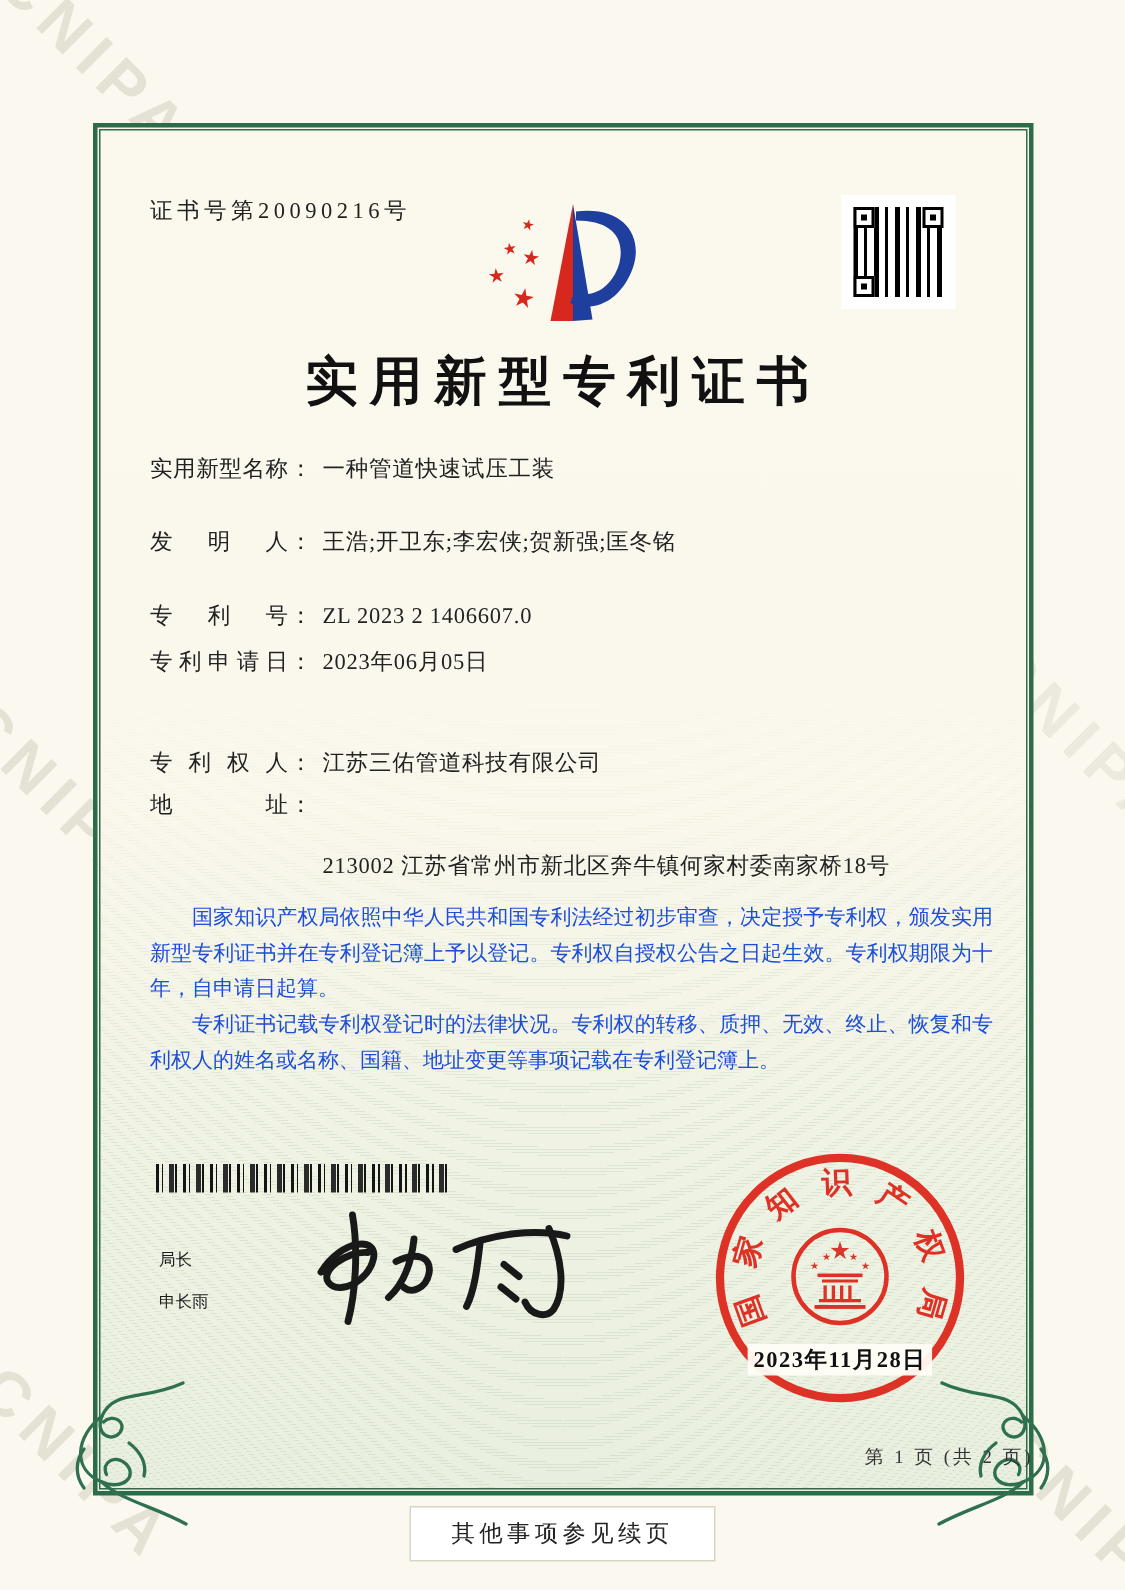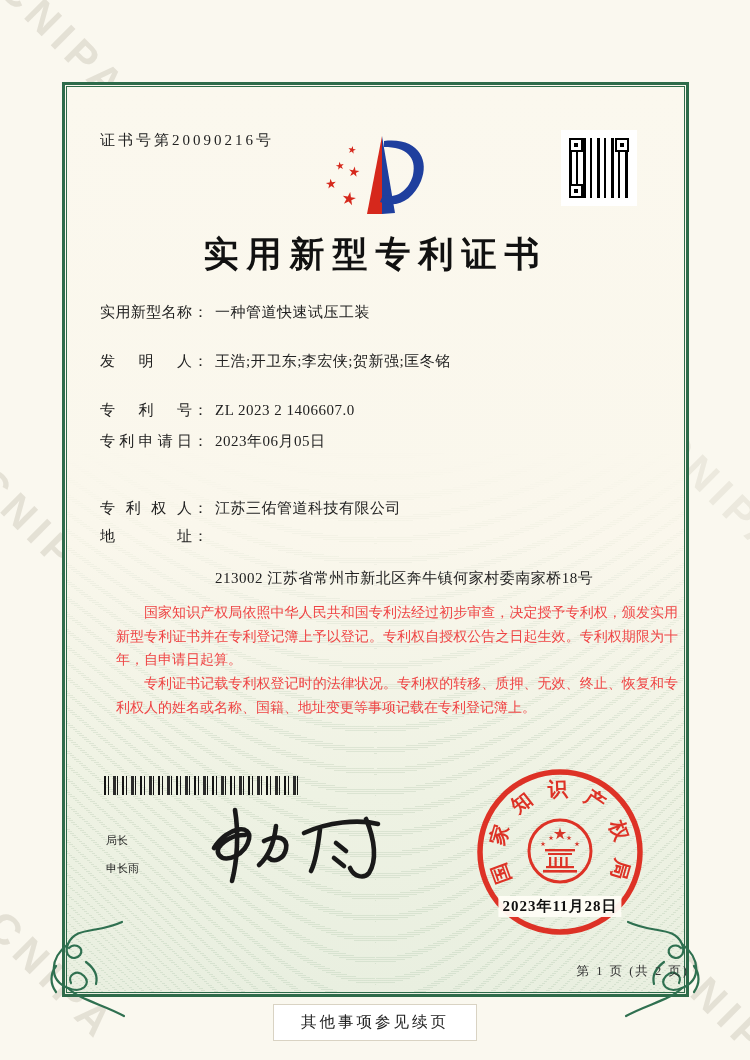--- a/index.html
+++ b/index.html
@@ -38,22 +38,22 @@
          font-size:35px;font-weight:bold;letter-spacing:8px;color:#111;}
 
   
   .row{position:absolute;left:100px;width:565px;font-size:15px;color:#222;white-space:nowrap;}
   .flabel{display:inline-block;width:92px;text-align:justify;text-align-last:justify;}
   .fcolon{margin:0 7px 0 1px;}
   .fvalue{letter-spacing:.5px;margin-top:40px;}
   .addr-val{display:inline-block;width:452px;white-space:normal;line-height:22px;vertical-align:top;}
   .gval1{display:inline-block;width:131px;}
 
-  .para{position:absolute;left:116px;width:562px;font-size:14px;line-height:23.5px;
-        color:#ef4444;text-indent:2em;text-align:justify;}
+  .para{position:absolute;left:100px;width:562px;font-size:14px;line-height:23.5px;
+        color:#1d4ed8;text-indent:2em;text-align:justify;}
 
   .barcode{position:absolute;left:104px;top:776px;width:198px;height:19px;
            background-image:repeating-linear-gradient(90deg,#141414 0 2px,transparent 2px 4px,#141414 4px 5px,transparent 5px 9px,#2a2a2a 9px 12px,transparent 12px 13px,#141414 13px 14px,transparent 14px 18px);}
 
   .signatory{position:absolute;left:106px;top:826px;font-family:"Liberation Sans","DejaVu Sans",sans-serif;
              font-size:11px;color:#1c1c1c;line-height:28px;}
   .signature{position:absolute;left:198px;top:804px;}
 
   .seal{position:absolute;left:473px;top:765px;width:174px;height:174px;}
   .seal-date{position:absolute;left:50%;top:131px;transform:translateX(-50%);

